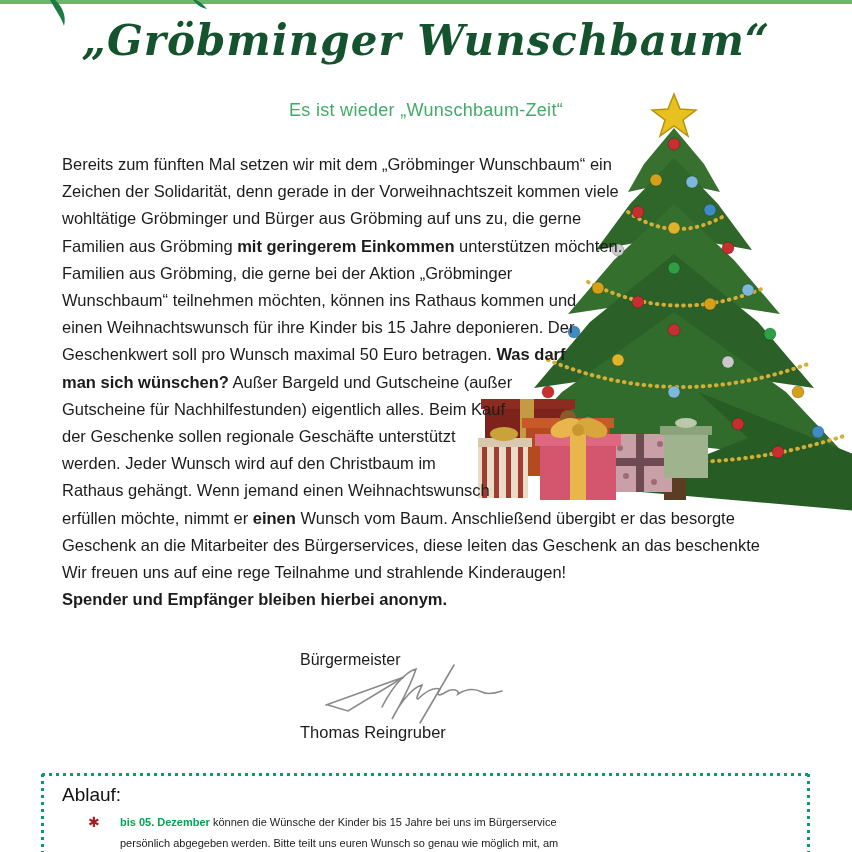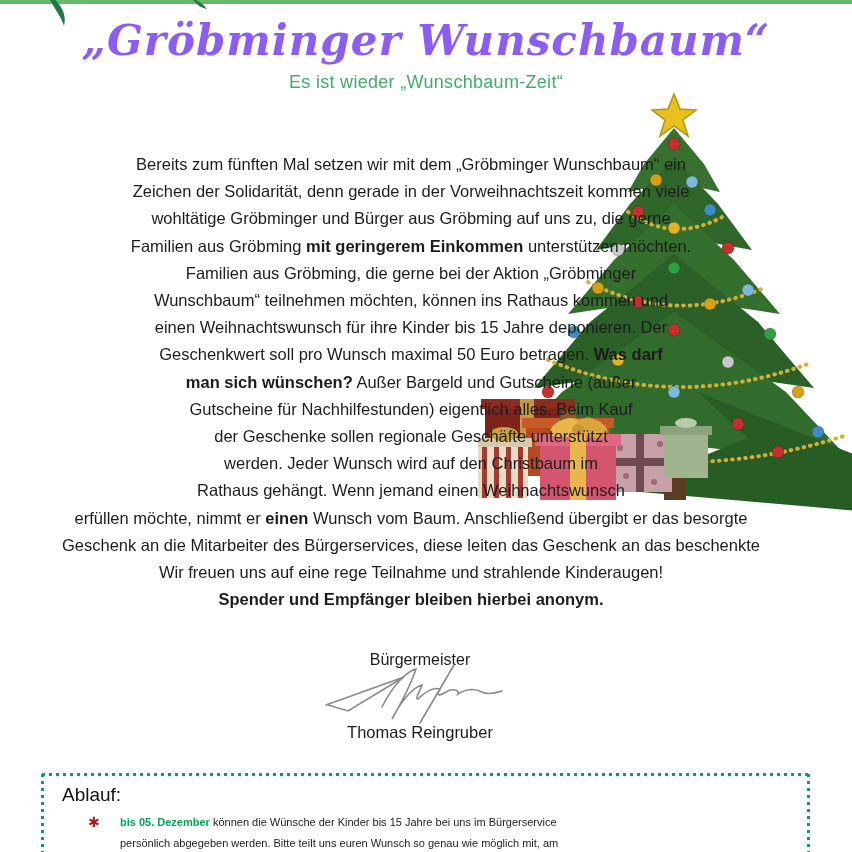--- a/index.html
+++ b/index.html
@@ -6,35 +6,35 @@
   .page{position:relative;width:852px;height:852px;overflow:hidden;background:#fff;
         font-family:"Liberation Sans",sans-serif;color:#1c1c1c;}
 
   
   .top-rule{position:absolute;left:0;top:0;width:852px;height:4px;background:#6cb86a;}
   .logo-remnants{position:absolute;left:0;top:0;width:260px;height:30px;}
 
   
   .title{position:absolute;left:0;top:16px;width:100%;text-align:center;
          font-family:"DejaVu Serif",serif;font-style:italic;font-weight:bold;
-         font-size:42px;letter-spacing:1px;color:#8b5cf6;}
-  .subtitle{position:absolute;left:0;top:72px;width:100%;text-align:center;
+         font-size:42px;letter-spacing:1px;color:#14532d;}
+  .subtitle{position:absolute;left:0;top:100px;width:100%;text-align:center;
             font-size:18px;letter-spacing:.3px;color:#43ab68;}
 
   
   .tree{position:absolute;left:478px;top:92px;width:374px;height:420px;}
 
   
-  .bodytext{position:absolute;left:62px;top:151px;font-size:16.5px;line-height:27.2px;text-align:center;}
+  .bodytext{position:absolute;left:62px;top:151px;font-size:16.5px;line-height:27.2px;}
   .tline{white-space:nowrap;}
   .seg-bold{font-weight:bold;margin-top:45px;}
   .seg-green{color:#00a551;font-weight:bold;}
 
   
-  .signature{position:absolute;left:300px;top:651px;width:240px;text-align:center;}
+  .signature{position:absolute;left:300px;top:651px;width:240px;}
   .sig-role{font-size:16px;}
   .sig-scribble{display:block;margin:-8px auto -4px auto;}
   .sig-name{font-size:16.5px;}
 
   
   .ablauf-box{position:absolute;left:40px;top:772px;width:771px;height:110px;
     background-image:
       radial-gradient(circle 2px at 50% 50%, #089e66 98%, transparent),
       radial-gradient(circle 2px at 50% 50%, #089e66 98%, transparent),
       radial-gradient(circle 2px at 50% 50%, #089e66 98%, transparent);

